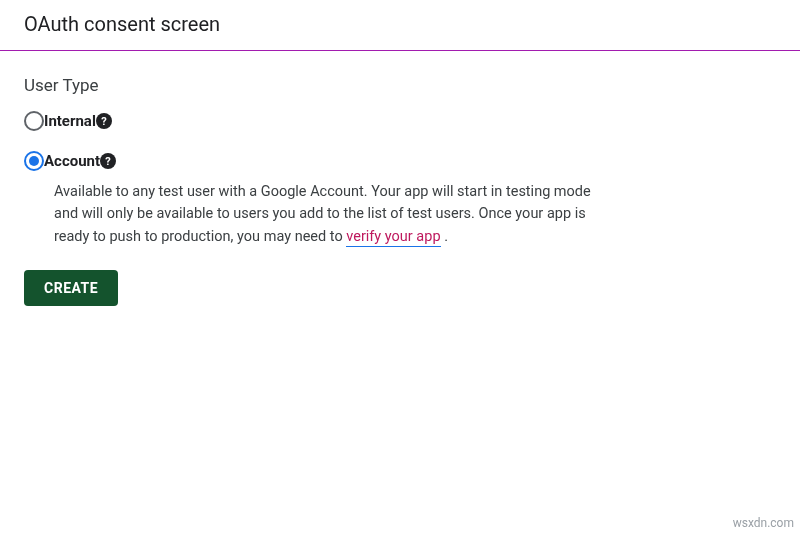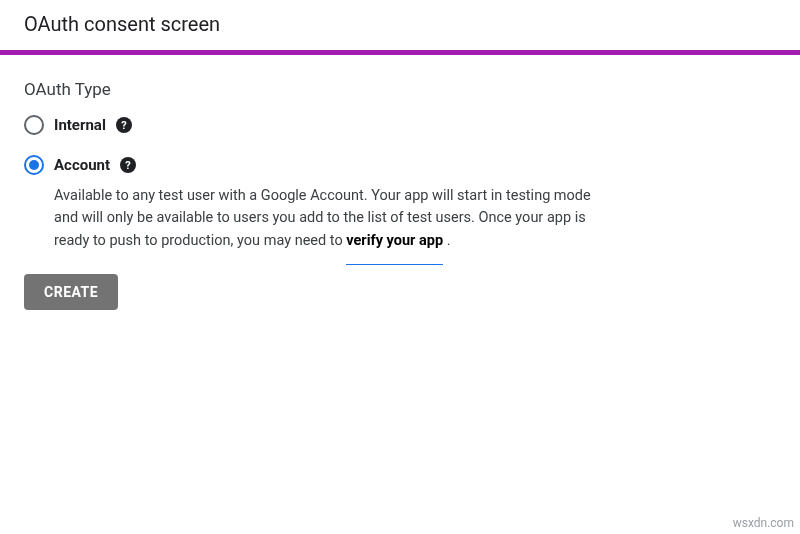--- a/index.html
+++ b/index.html
@@ -10,21 +10,21 @@
     body {
       font-family: 'Google Sans', Roboto, Arial, sans-serif;
       color: #202124;
       background: #fff;
       width: 800px;
       height: 534px;
       position: relative;
     }
     .header {
       padding: 12px 24px 14px 24px;
-      border-bottom: 5px solid #a21caf;
+      border-bottom: 1px solid #a21caf;
     }
     .page-title {
       font-size: 20px;
       font-weight: 400;
       color: #202124;
     }
     .content {
       padding: 24px 24px 0 24px;
       max-width: 620px;
     }
@@ -42,21 +42,21 @@
     }
     .radio-group {
       margin-bottom: 22px;
     }
     .radio-option {
       margin-bottom: 20px;
     }
     .radio-row {
       display: flex;
       align-items: center;
-      gap: 10px;
+      gap: 0;
       margin-bottom: 10px;
     }
     .radio {
       width: 20px;
       height: 20px;
       border-radius: 50%;
       border: 2px solid #5f6368;
       flex-shrink: 0;
       display: flex;
       align-items: center;
@@ -92,29 +92,28 @@
       cursor: pointer;
       flex-shrink: 0;
     }
     .option-desc {
       font-size: 14.5px;
       line-height: 1.55;
       color: #3c4043;
       margin-left: 30px;
     }
     .link {
-      color: #000000;
+      color: #be185d;
       text-decoration: none;
       border-bottom: 1px solid #1a73e8;
-      padding-bottom: 15px;
+      padding-bottom: 1px;
       cursor: pointer;
-      font-weight: bold;
     }
     .create-btn {
-      background: #737373;
+      background: #14532d;
       color: #fff;
       border: none;
       border-radius: 4px;
       padding: 10px 20px;
       font-size: 14px;
       font-weight: 700;
       letter-spacing: 0.5px;
       cursor: pointer;
       font-family: inherit;
     }
@@ -128,21 +127,21 @@
   </style>
 </head>
 <body>
 
 <div class="header">
   <h1 class="page-title">OAuth consent screen</h1>
 </div>
 
 <div class="content">
 
-  <h2 class="section-title">OAuth Type</h2>
+  <h2 class="section-title">User Type</h2>
 
   <div class="radio-group">
 
     <div class="radio-option">
       <div class="radio-row">
         <div class="radio"></div>
         <span class="radio-label">Internal</span>
         <span class="help-icon">?</span>
       </div>
     </div>

